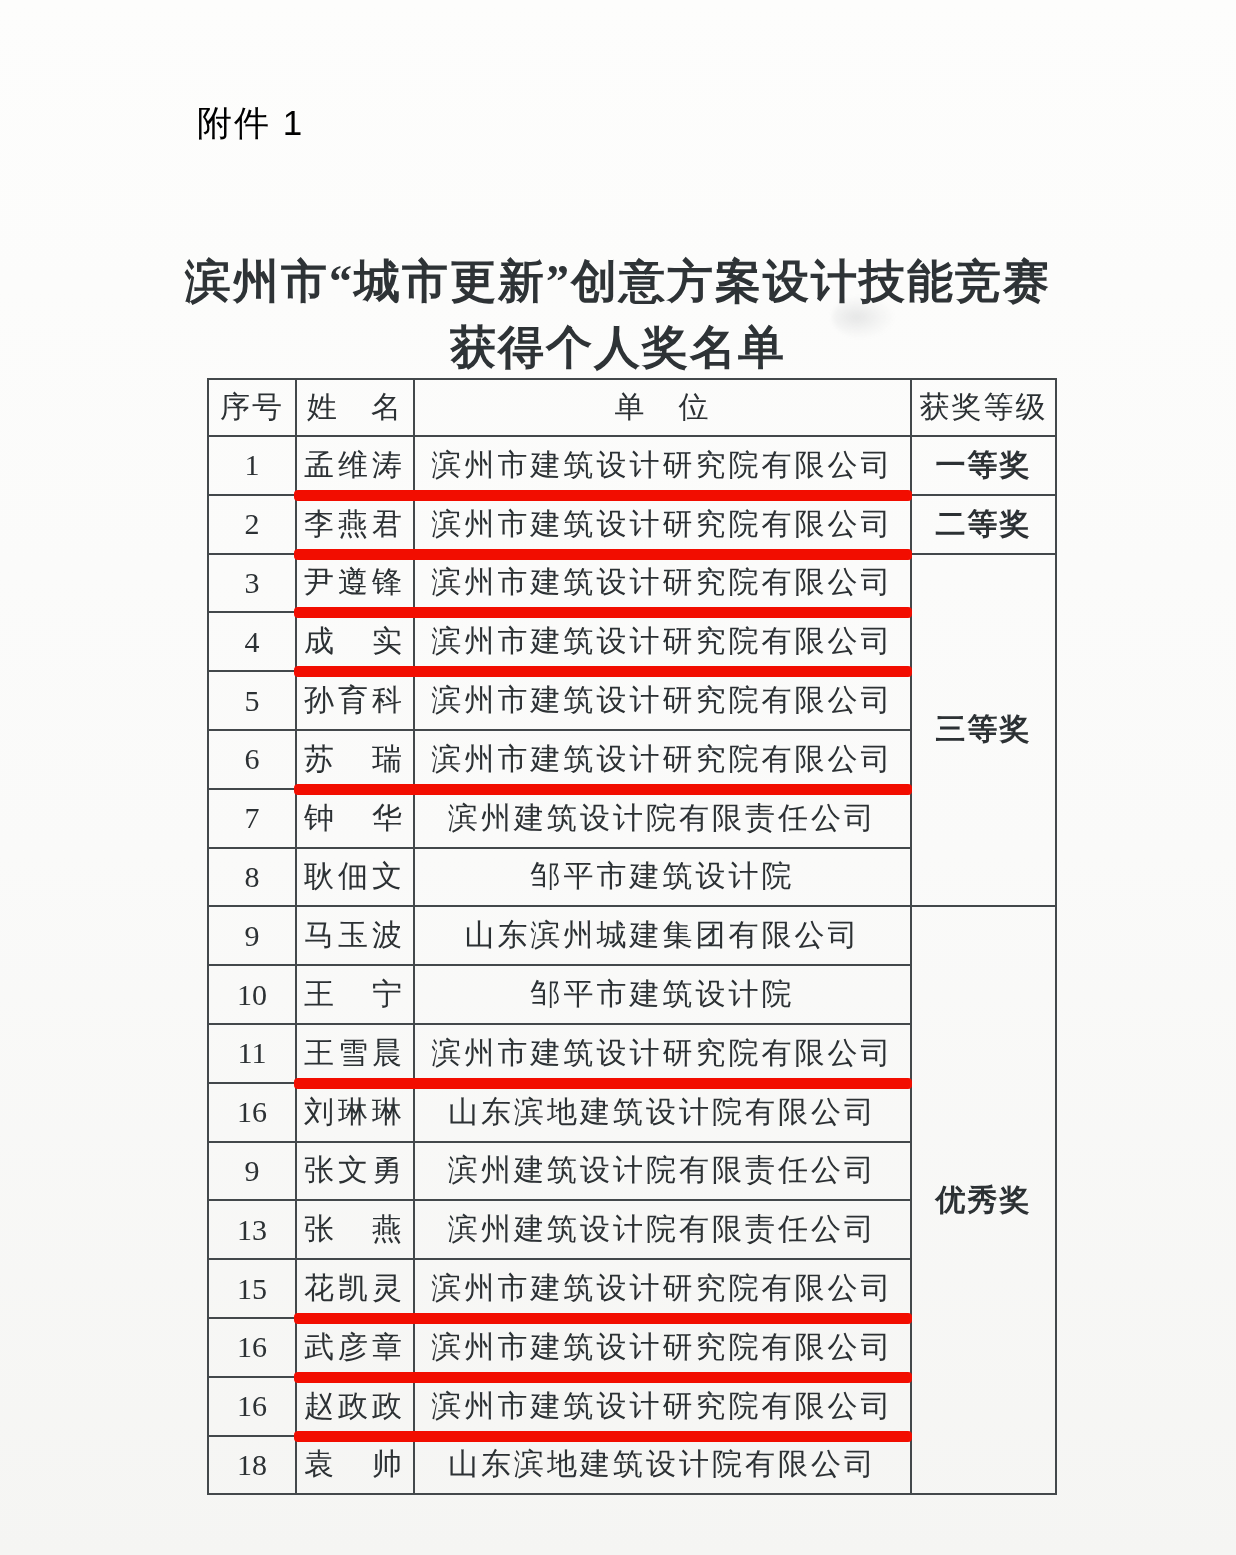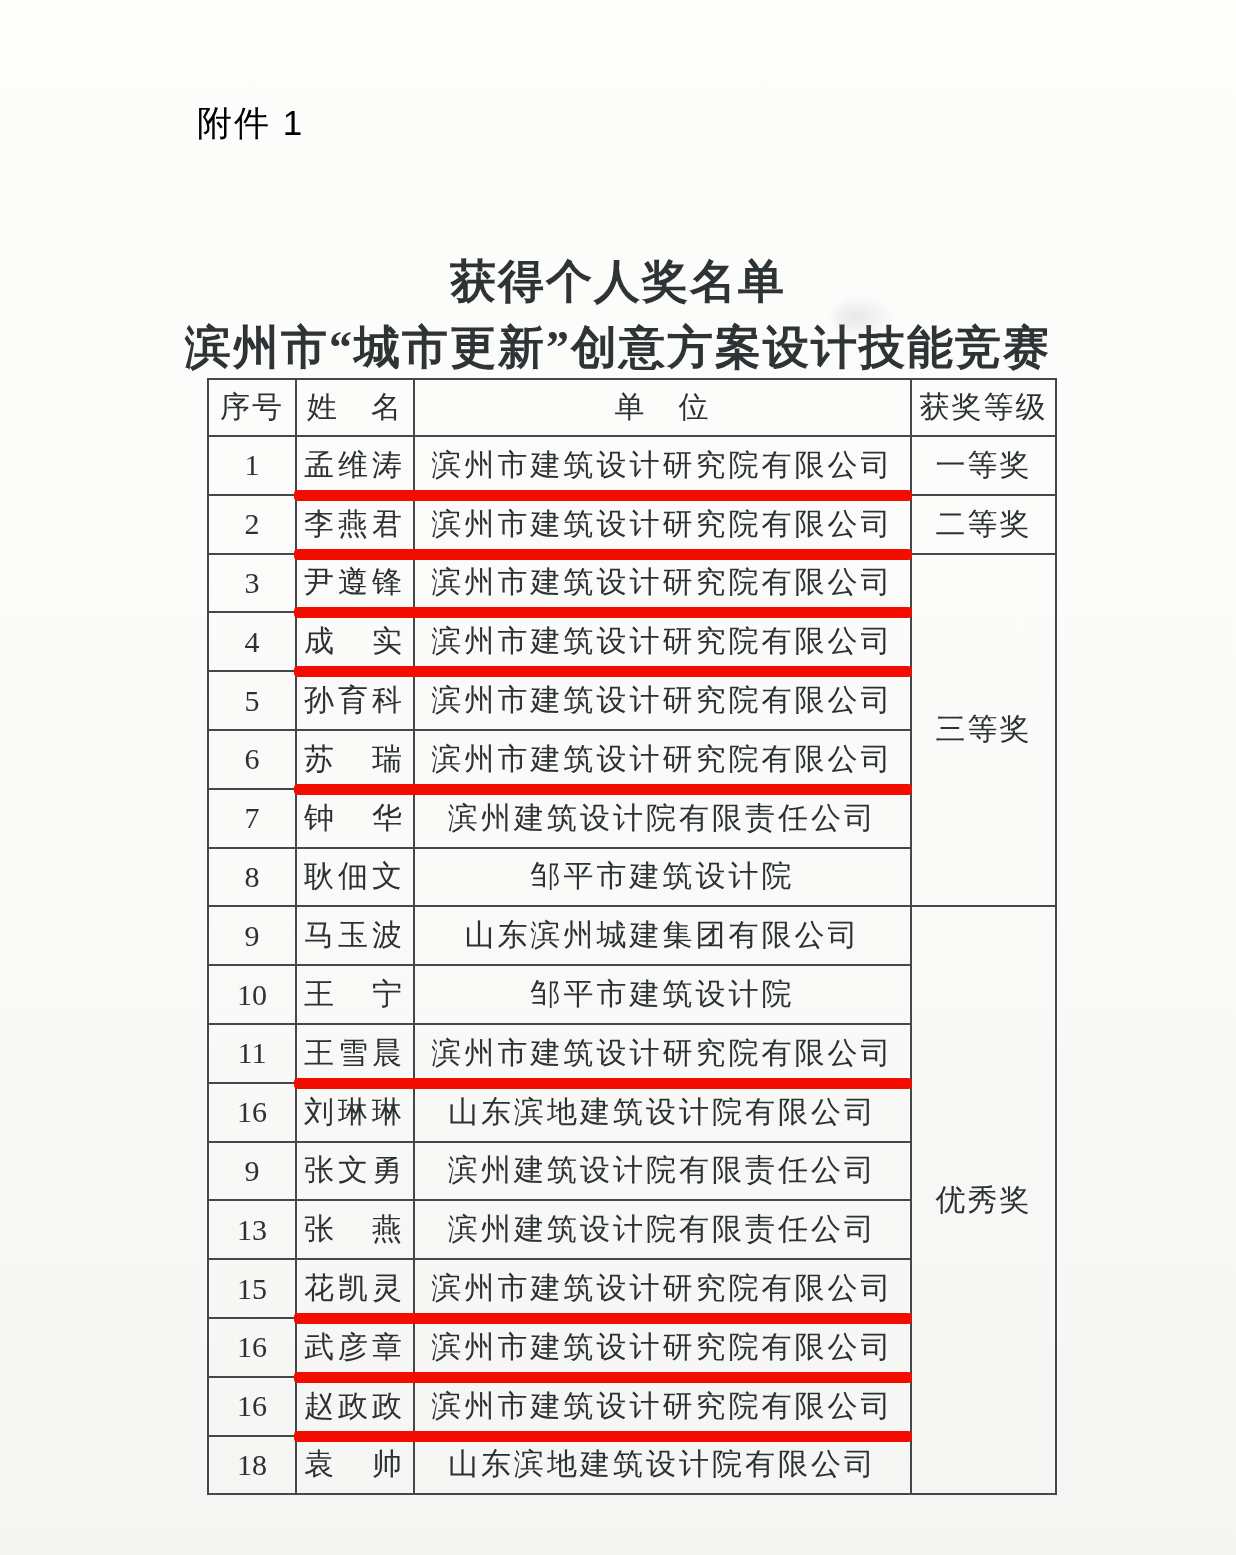--- a/index.html
+++ b/index.html
@@ -91,41 +91,42 @@
     font-size: 31px;
     letter-spacing: 4px;
   }
   td.col-unit {
     font-size: 30px;
     letter-spacing: 3px;
   }
   td.col-award {
     font-size: 30px;
     letter-spacing: 2px;
+    font-weight: bold;
   }
   .red-line {
     position: absolute;
     left: -3px;
     bottom: -7px;
     width: 618px;
     height: 11px;
     background: var(--red-line, #f20d00);
     border-radius: 4px;
     z-index: 3;
     pointer-events: none;
   }
 </style>
 </head>
 <body>
 
 <div class="attachment-label">附件 1</div>
 
 <h1 class="doc-title">
+  <span class="line">滨州市“城市更新”创意方案设计技能竞赛</span>
   <span class="line">获得个人奖名单</span>
-  <span class="line">滨州市“城市更新”创意方案设计技能竞赛</span>
 </h1>
 
 <div class="scan-smudge"></div>
 
 <div class="table-wrap">
   <table class="winners">
     <colgroup>
       <col style="width:88px">
       <col style="width:118px">
       <col style="width:497px">

